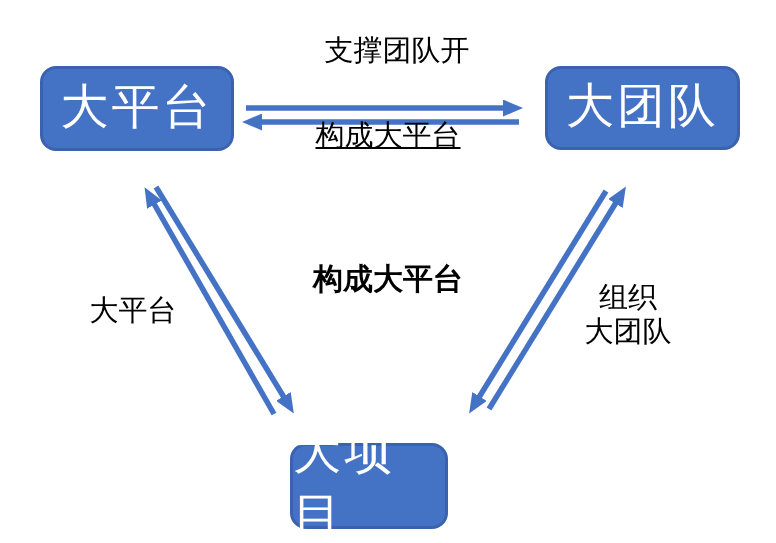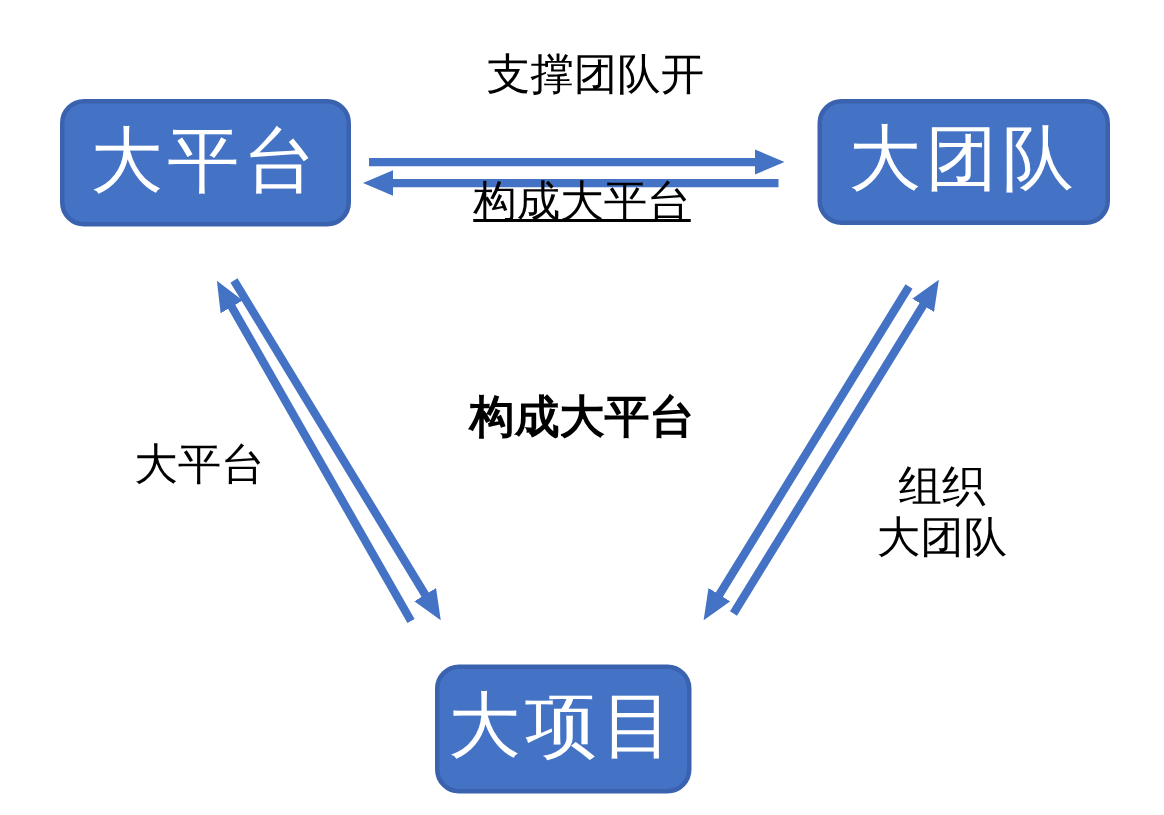--- a/index.html
+++ b/index.html
@@ -18,34 +18,34 @@
     border-radius:16px;
     color:#ffffff;
     display:flex; align-items:center; justify-content:center;
     font-size:48px;
     letter-spacing:3px;
     box-sizing:border-box;
     padding-bottom:4px;
   }
   .node-platform { left:40px;  top:66px;  width:194px; height:85px; }
   .node-team     { left:545px; top:66px;  width:195px; height:84px; }
-  .node-project  { left:290px; top:443px; width:171px; height:86px;font-family:Liberation Mono, monospace; }
+  .node-project  { left:290px; top:443px; width:158px; height:86px;font-family:Liberation Mono, monospace; }
   .lbl {
     position:absolute;
     transform:translateX(-50%);
     text-align:center;
     color:#000000;
     font-size:29px;
     line-height:34px;
     white-space:nowrap;
   }
   .lbl-top      { left:397px; top:33px; }
   .lbl-reverse  { left:388px; top:118px;text-decoration:underline; }
   .lbl-left     { left:133px; top:293px; }
-  .lbl-right    { left:628px; top:308px;text-align:center; }
+  .lbl-right    { left:628px; top:280px;text-align:center; }
   .lbl-center   { left:388px; top:260px; font-weight:bold; font-size:30px; line-height:37px; }
 </style>
 </head>
 <body>
 
 <div class="canvas">
 
   <svg class="arrow-layer" viewBox="0 0 776 543" xmlns="http://www.w3.org/2000/svg">
     <defs>
       <marker id="ah" markerUnits="userSpaceOnUse" markerWidth="21" markerHeight="17" refX="3" refY="8.5" orient="auto">

